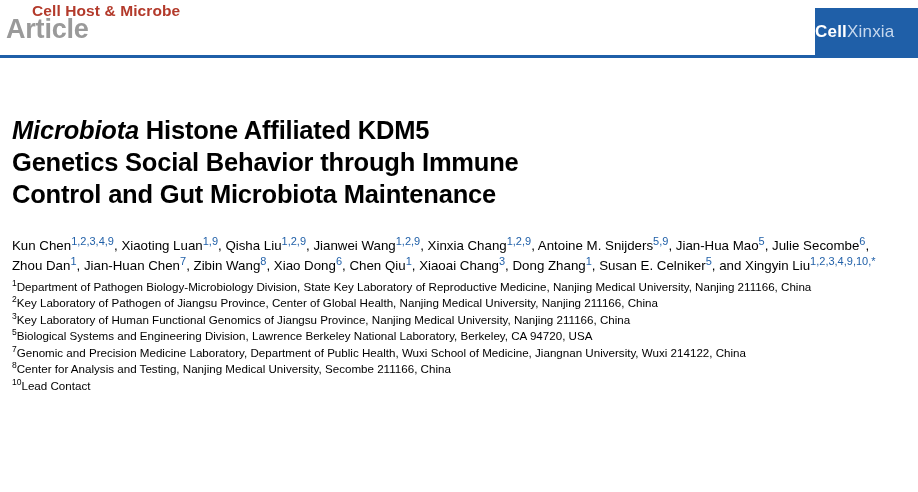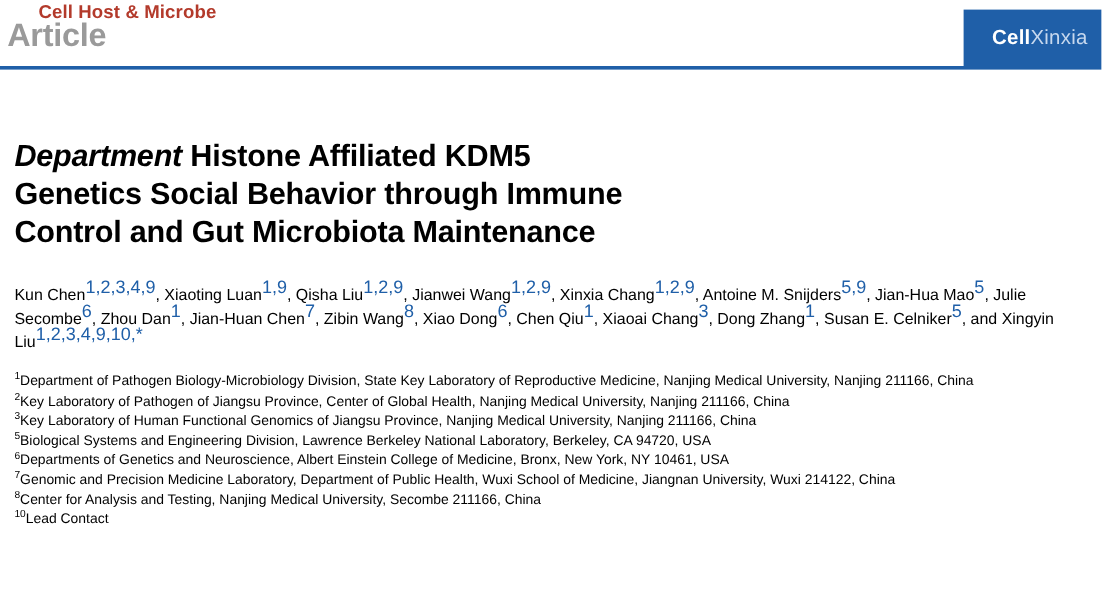--- a/index.html
+++ b/index.html
@@ -60,25 +60,23 @@
   .cellpress-logo {
     position: absolute;
     right: 0;
     top: 8px;
     width: 103px;
     height: 47px;
     background: #1f5fa8;
     color: #ffffff;
     display: flex;
     align-items: center;
-    justify-content: center;
     font-size: 17px;
     font-weight: bold;
     letter-spacing: 0.2px;
-    padding-left: 12px;
   }
   .cellpress-logo .cell-part { color: #ffffff; }
   .cellpress-logo .press-part { color: #c6d8ee; font-weight: normal; }
 
   
   .title {
     margin: 56px 0 0 12px;
     width: 700px;
     font-size: 25.5px;
     font-weight: bold;
@@ -89,30 +87,30 @@
 
   
   .authors {
     margin: 26px 0 0 12px;
     width: 880px;
     font-size: 13.3px;
     line-height: 1.45;
     color: #000;
   }
   .authors sup {
-    font-size: 15px;
+    font-size: 11px;
     vertical-align: super;
     line-height: 0;
     color: #1f5fa8;
   }
   .authors .sep { color: #000; }
 
   
   .affiliations {
-    margin: 16px 0 0 12px;
+    margin: 4px 0 0 12px;
     width: 880px;
     font-size: 11.6px;
     line-height: 1.42;
   }
   .affiliations .aff {
     display: block;
   }
   .affiliations sup {
     font-size: 8.5px;
     vertical-align: super;
@@ -128,31 +126,30 @@
     <div class="journal-name">Cell Host &amp; Microbe</div>
     <div class="article-word">Article</div>
     <div class="masthead-rule"></div>
     <div class="cellpress-logo">
       <span class="cell-part">Cell</span>
         <span class="press-part">Xinxia</span>
     </div>
   </div>
 
   <h1 class="title">
-    <span class="sp-italic">Department</span><span> Histone Affiliated KDM5</span><br>
+    <span class="sp-italic">Microbiota</span><span> Histone Affiliated KDM5</span><br>
     <span>Genetics Social Behavior through Immune</span><br>
     <span>Control and Gut Microbiota Maintenance</span>
   </h1>
 
   <div class="authors"><span>Kun Chen</span><sup>1,2,3,4,9</sup><span class="sep">, </span><span>Xiaoting Luan</span><sup>1,9</sup><span class="sep">, </span><span>Qisha Liu</span><sup>1,2,9</sup><span class="sep">, </span><span>Jianwei Wang</span><sup>1,2,9</sup><span class="sep">, </span><span>Xinxia Chang</span><sup>1,2,9</sup><span class="sep">, </span><span>Antoine M. Snijders</span><sup>5,9</sup><span class="sep">, </span><span>Jian-Hua Mao</span><sup>5</sup><span class="sep">, </span><span>Julie Secombe</span><sup>6</sup><span class="sep">, </span><span>Zhou Dan</span><sup>1</sup><span class="sep">, </span><span>Jian-Huan Chen</span><sup>7</sup><span class="sep">, </span><span>Zibin Wang</span><sup>8</sup><span class="sep">, </span><span>Xiao Dong</span><sup>6</sup><span class="sep">, </span><span>Chen Qiu</span><sup>1</sup><span class="sep">, </span><span>Xiaoai Chang</span><sup>3</sup><span class="sep">, </span><span>Dong Zhang</span><sup>1</sup><span class="sep">, </span><span>Susan E. Celniker</span><sup>5</sup><span class="sep">, </span><span>and Xingyin Liu</span><sup>1,2,3,4,9,10,*</sup></div>
 
   <div class="affiliations">
       <div class="aff"><sup>1</sup><span>Department of Pathogen Biology-Microbiology Division, State Key Laboratory of Reproductive Medicine, Nanjing Medical University, Nanjing 211166, China</span></div>
       <div class="aff"><sup>2</sup><span>Key Laboratory of Pathogen of Jiangsu Province, Center of Global Health, Nanjing Medical University, Nanjing 211166, China</span></div>
       <div class="aff"><sup>3</sup><span>Key Laboratory of Human Functional Genomics of Jiangsu Province, Nanjing Medical University, Nanjing 211166, China</span></div>
       <div class="aff"><sup>5</sup><span>Biological Systems and Engineering Division, Lawrence Berkeley National Laboratory, Berkeley, CA 94720, USA</span></div>
-      <div class="aff"><sup>6</sup><span>Departments of Genetics and Neuroscience, Albert Einstein College of Medicine, Bronx, New York, NY 10461, USA</span></div>
       <div class="aff"><sup>7</sup><span>Genomic and Precision Medicine Laboratory, Department of Public Health, Wuxi School of Medicine, Jiangnan University, Wuxi 214122, China</span></div>
       <div class="aff"><sup>8</sup><span>Center for Analysis and Testing, Nanjing Medical University, Secombe 211166, China</span></div>
       <div class="aff"><sup>10</sup><span>Lead Contact</span></div>
     </div>
 
 </div>
 
 </body></html>

